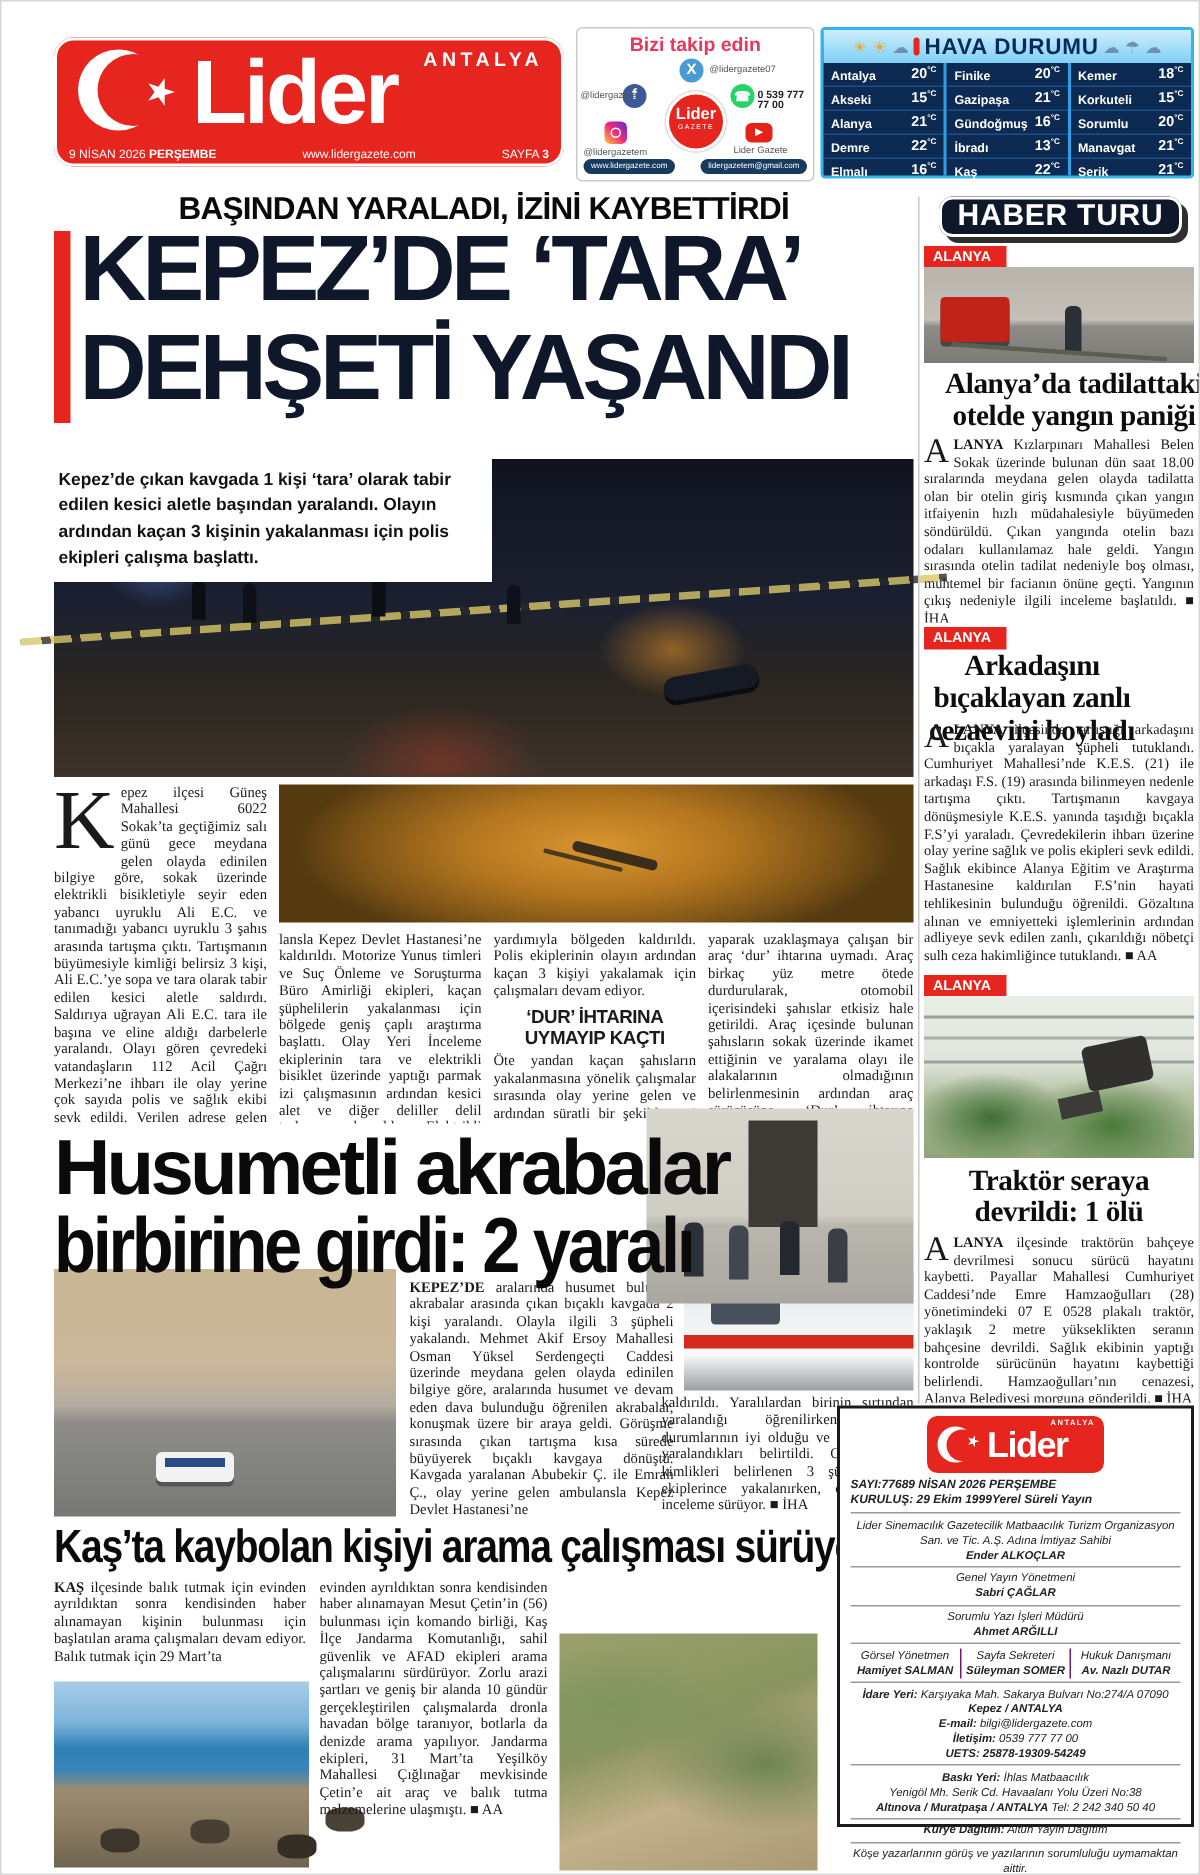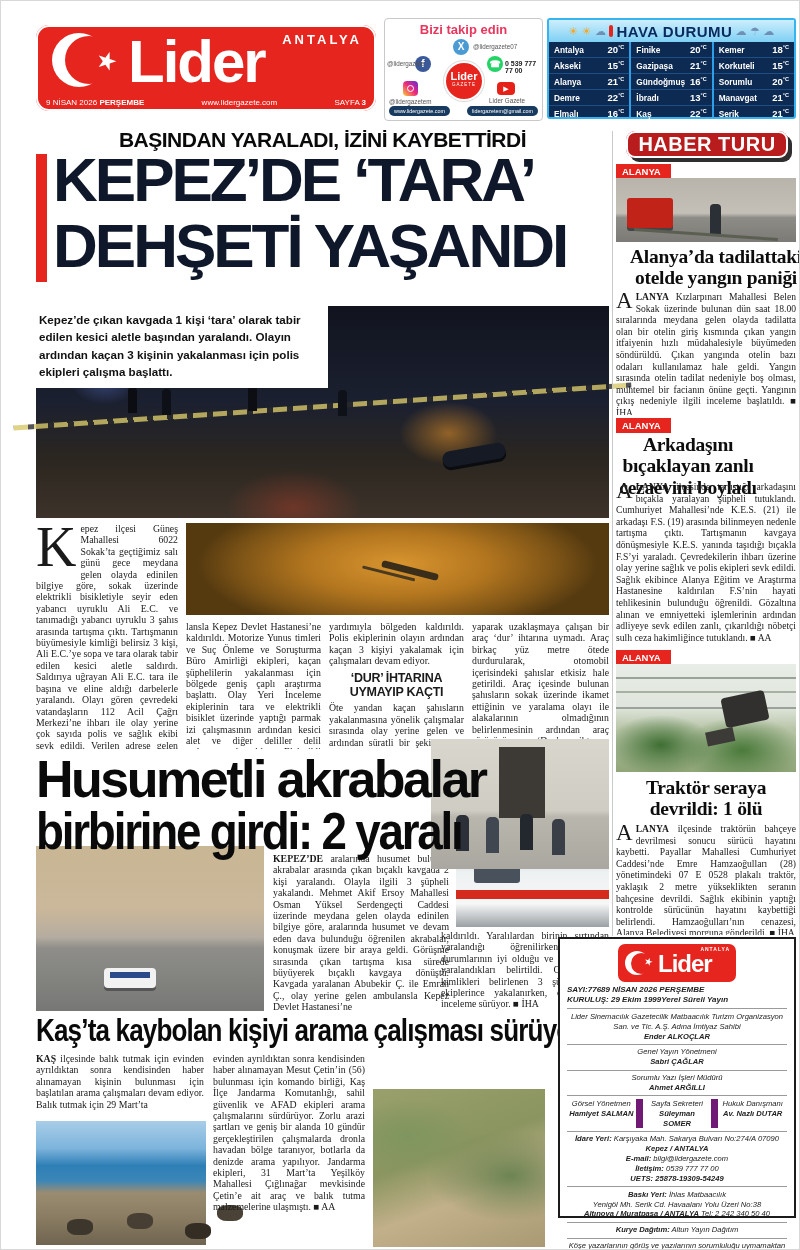--- a/index.html
+++ b/index.html
@@ -68,21 +68,21 @@
   .lead{font-weight:bold;}
   .crosshead{font-family:"Liberation Sans",sans-serif;font-weight:900;font-size:12.5px;line-height:1.15;
              text-align:center;margin:4px 0 3px 0;letter-spacing:-.3px;}
   .h2line{font-weight:900;color:#0a0a0a;font-size:52px;letter-spacing:-2.5px;white-space:nowrap;z-index:2;}
   .sqx{transform:scaleX(.88);transform-origin:0 50%;display:inline-block;}
   .h3line{left:35px;top:1012px;font-weight:900;color:#0a0a0a;font-size:31px;letter-spacing:-1px;white-space:nowrap;z-index:2;}
   .sqx2{transform:scaleX(.84);transform-origin:0 50%;display:inline-block;}
 
   
   .siderule{left:611px;top:130px;width:1px;height:805px;background:#c9c9c9;}
-  .haberturu{left:625px;top:130px;width:162px;height:27px;background:#b91c1c;color:#fff;font-weight:900;
+  .haberturu{left:625px;top:130px;width:162px;height:27px;background:#0f172a;color:#fff;font-weight:900;
              font-size:20px;text-align:center;line-height:27px;letter-spacing:.5px;border-radius:9px;
              box-shadow:4px 4px 0 #2f2f2f,0 0 0 2px #fff inset;}
   .tag{background:#e6251f;color:#fff;font-weight:bold;font-size:9.5px;padding:2px 10px 2px 6px;display:inline-block;}
   .sidehead{font-family:"Liberation Serif",serif;font-weight:bold;font-size:19.5px;line-height:1.1;
             text-align:center;color:#0d0d0d;letter-spacing:-.3px;}
   .sidebody{font-family:"Liberation Serif",serif;font-size:9.6px;line-height:11.6px;color:#1a1a1a;
             text-align:justify;overflow:hidden;}
 
   
   .ph-night{background:
@@ -133,21 +133,21 @@
   .kunye .row{display:flex;justify-content:flex-start;font-weight:bold;font-size:8px;}
   .kunye .center{text-align:center;}
   .kunye b{font-style:italic;}
   .klogo{width:118px;height:38px;background:#e6251f;border-radius:7px;margin:0 auto 3px auto;position:relative;font-style:normal;}
   .klogo .kc{position:absolute;left:7px;top:7px;width:24px;height:24px;border-radius:50%;background:#fff;}
   .klogo .kc2{position:absolute;left:13px;top:9px;width:21px;height:21px;border-radius:50%;background:#e6251f;}
   .klogo .ks{position:absolute;left:26px;top:11px;color:#fff;font-size:10px;transform:rotate(18deg);}
   .klogo .kw{position:absolute;left:40px;top:4px;color:#fff;font-weight:900;font-size:24px;letter-spacing:-1px;}
   .klogo .kcity{position:absolute;right:6px;top:2px;color:#fff;font-size:5px;font-weight:bold;letter-spacing:1px;background:#e6251f;}
   .staffrow{display:flex;text-align:center;}
-  .staffrow>div{flex:1;border-left:7px solid #701a75;padding:0 2px;}
+  .staffrow>div{flex:1;border-left:1px solid #701a75;padding:0 2px;}
   .staffrow>div:first-child{border-left:none;}
 </style>
 </head>
 <body>
 
 <div id="page">
 
   <div class="abs logo">
     <div class="abs crescent"></div>
     <div class="abs crescent-cut"></div>

